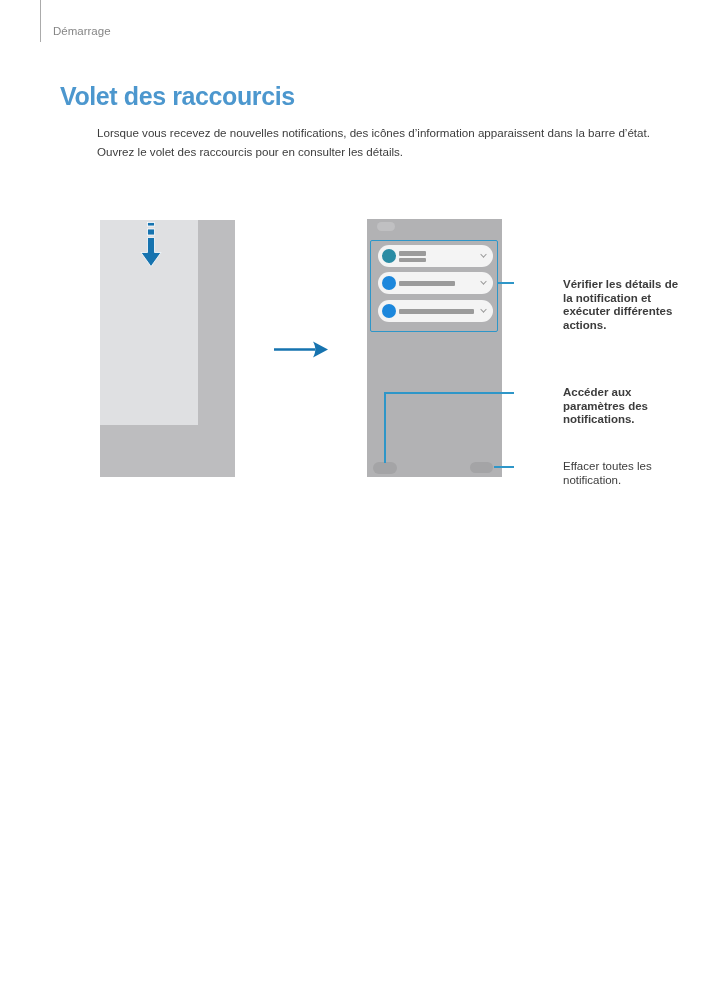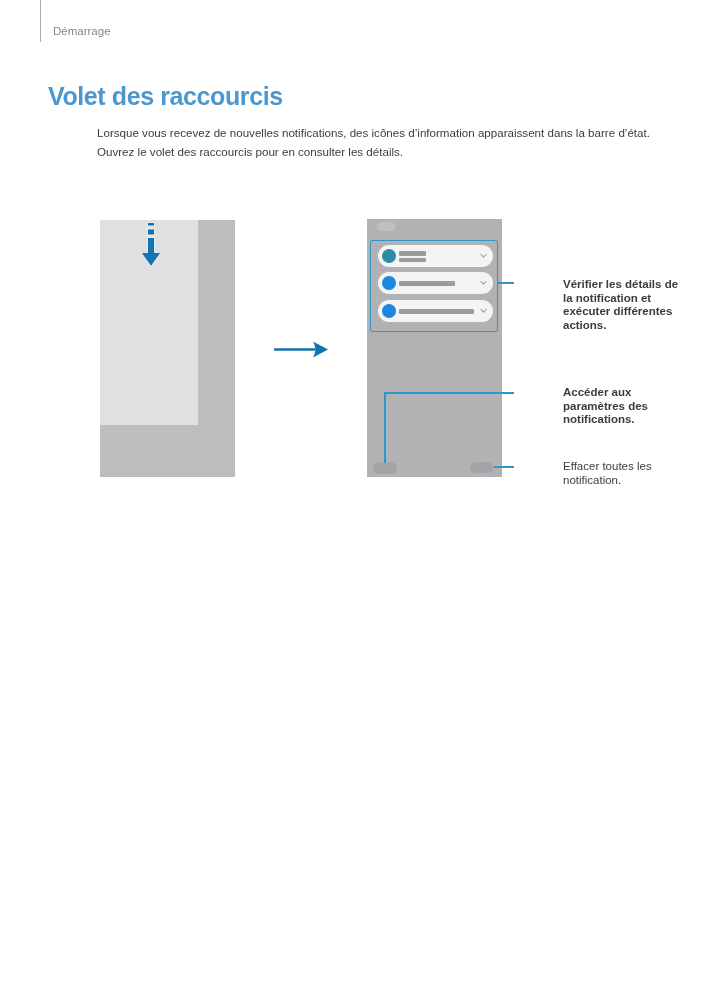--- a/index.html
+++ b/index.html
@@ -13,21 +13,21 @@
     overflow: hidden;
   }
   .pre { white-space: pre-line; margin-left: 44px; }
 
   
   .header-rule { position: absolute; left: 40px; top: 0; width: 1px; height: 42px; background: #ababab; }
   .header-label { position: absolute; left: 53px; top: 25px; font-size: 11.5px; color: #868686; }
 
   
   .doc-title {
-    position: absolute; left: 48px; top: 82px;
+    position: absolute; left: 60px; top: 82px;
     font-size: 25px; font-weight: 700; letter-spacing: -0.4px;
     color: #4c97ce;
   }
   .body-par {
     position: absolute; left: 53px; width: 625px;
     font-size: 11.6px; line-height: 19px; color: #3c3c3c;
   }
   .p1 { top: 123px; }
   .p2 { top: 165px; }
 

